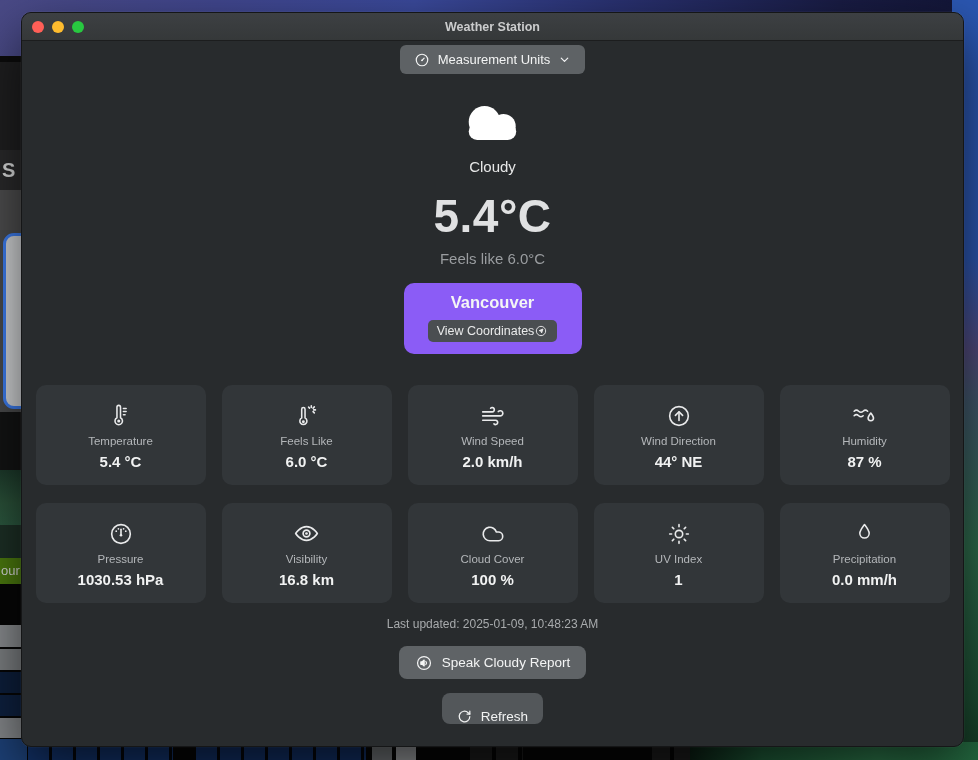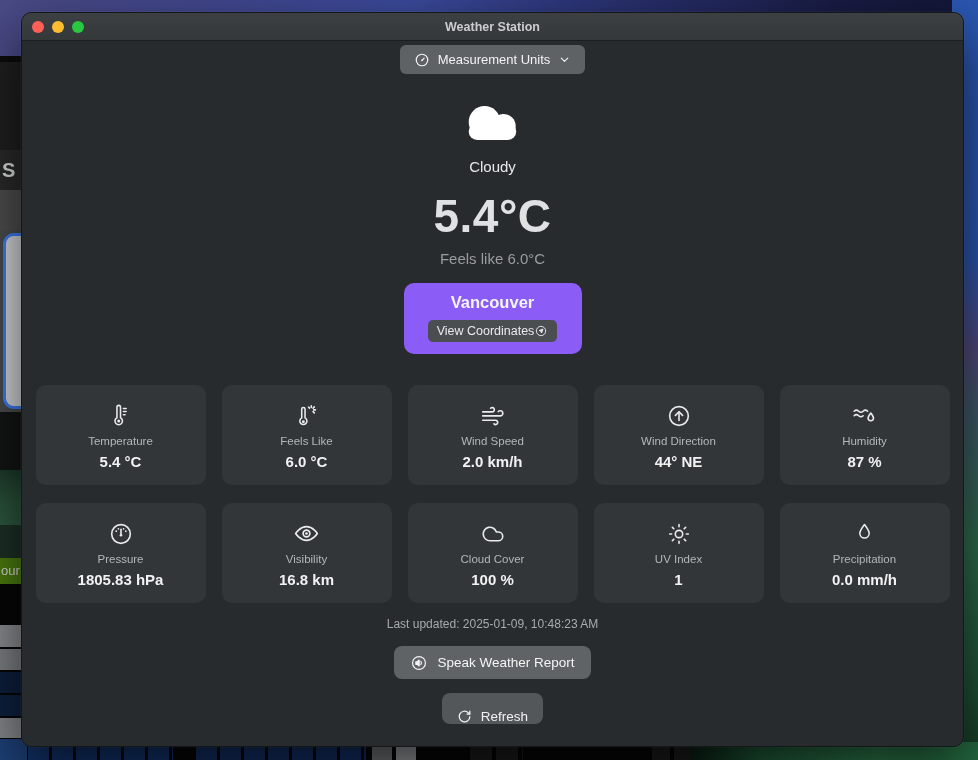--- a/index.html
+++ b/index.html
@@ -227,21 +227,21 @@
     <circle cx="12" cy="12" r="8.6"></circle>
     <path d="M12 13V7.6"></path>
     <circle cx="12" cy="13.2" r="1.2" fill="#e9eaeb" stroke="none"></circle>
     <circle cx="7.6" cy="9.4" r=".8" fill="#e9eaeb" stroke="none"></circle>
     <circle cx="16.4" cy="9.4" r=".8" fill="#e9eaeb" stroke="none"></circle>
     <circle cx="9.6" cy="7.2" r=".8" fill="#e9eaeb" stroke="none"></circle>
     <circle cx="14.4" cy="7.2" r=".8" fill="#e9eaeb" stroke="none"></circle>
   </svg>
             </div>
     <div class="stat-label">Pressure</div>
-    <div class="stat-value">1805.83 hPa</div>
+    <div class="stat-value">1030.53 hPa</div>
   </div>
 
   <div class="stat-card">
     <div class="stat-icon">
               <svg width="27" height="27" viewBox="0 0 24 24" fill="none" stroke="#e9eaeb" stroke-width="1.5" stroke-linecap="round" stroke-linejoin="round">
     <path d="M2.4 12S6 5.9 12 5.9 21.6 12 21.6 12 18 18.1 12 18.1 2.4 12 2.4 12Z"></path>
     <circle cx="12" cy="12" r="3"></circle>
     <circle cx="12" cy="12" r="1.2" fill="#e9eaeb" stroke="none"></circle>
   </svg>
             </div>
@@ -284,21 +284,21 @@
       <div class="updated">Last updated: 2025-01-09, 10:48:23 AM</div>
 
       <button class="speak-btn">
         <span>
           <svg width="18" height="18" viewBox="0 0 24 24" fill="none" stroke="#f4f5f5" stroke-width="1.6" stroke-linecap="round" stroke-linejoin="round">
             <circle cx="12" cy="12" r="8.6"></circle>
             <path d="M7.8 10.3v3.4h1.9l2.5 2.2V8.1l-2.5 2.2Z" fill="#f4f5f5"></path>
             <path d="M14.4 9.9a3.1 3.1 0 0 1 0 4.2"></path>
           </svg>
         </span>
-        <span>Speak Weather Report</span>
+        <span>Speak Cloudy Report</span>
       </button>
 
       <button class="refresh-btn">
         <span>
           <svg width="15" height="15" viewBox="0 0 24 24" fill="none" stroke="#f2f3f3" stroke-width="2" stroke-linecap="round" stroke-linejoin="round">
             <path d="M20.5 12a8.5 8.5 0 1 1-2.6-6.1L20.5 8"></path>
             <path d="M20.5 3.5V8h-4.5"></path>
           </svg>
         </span>
         <span>Refresh</span>

